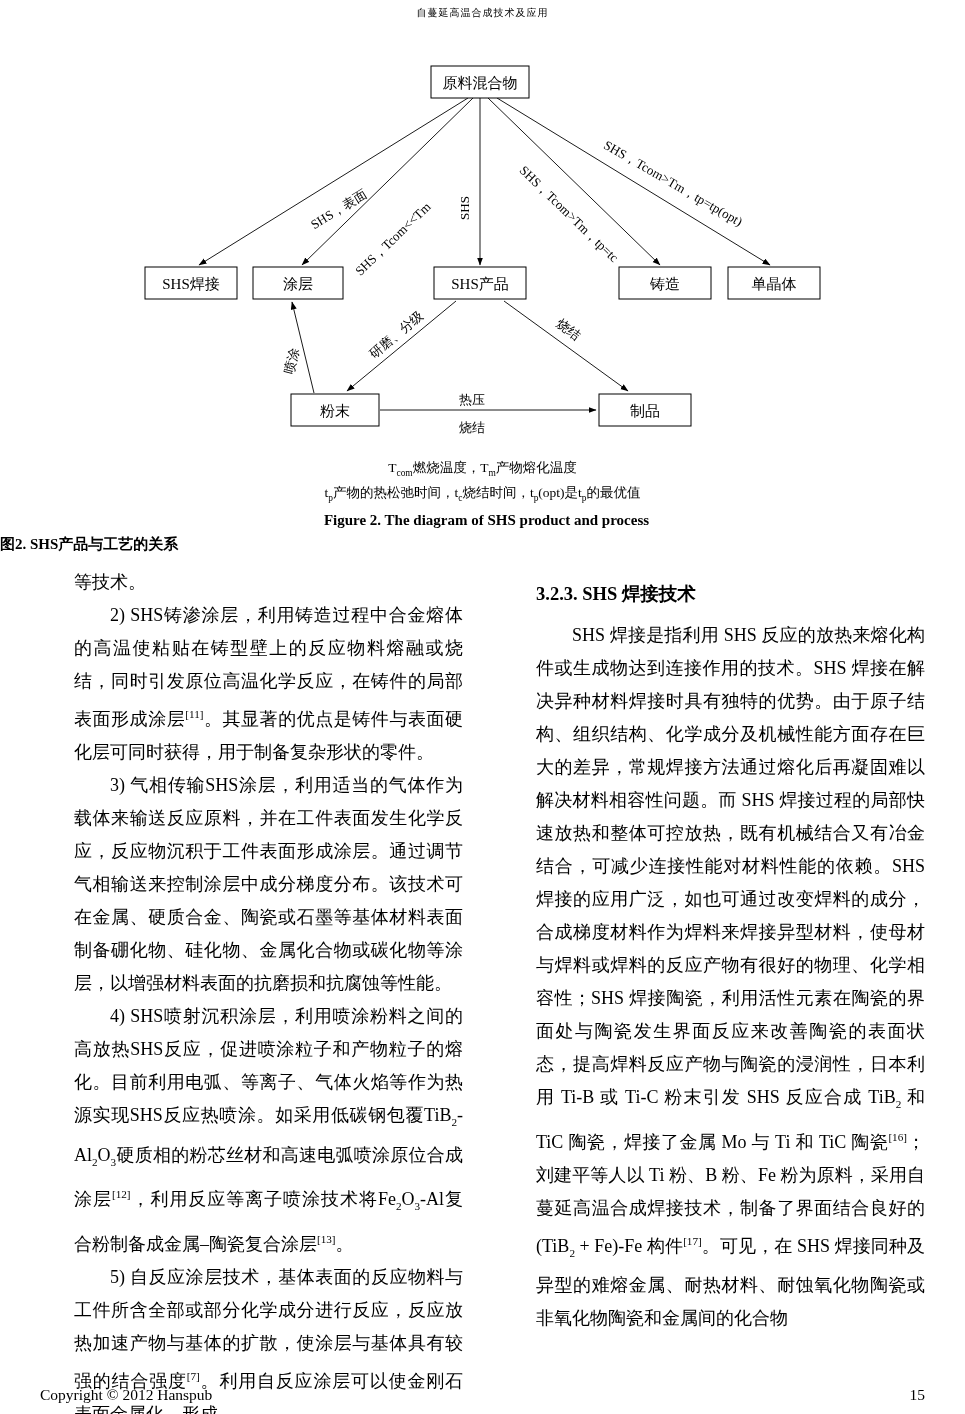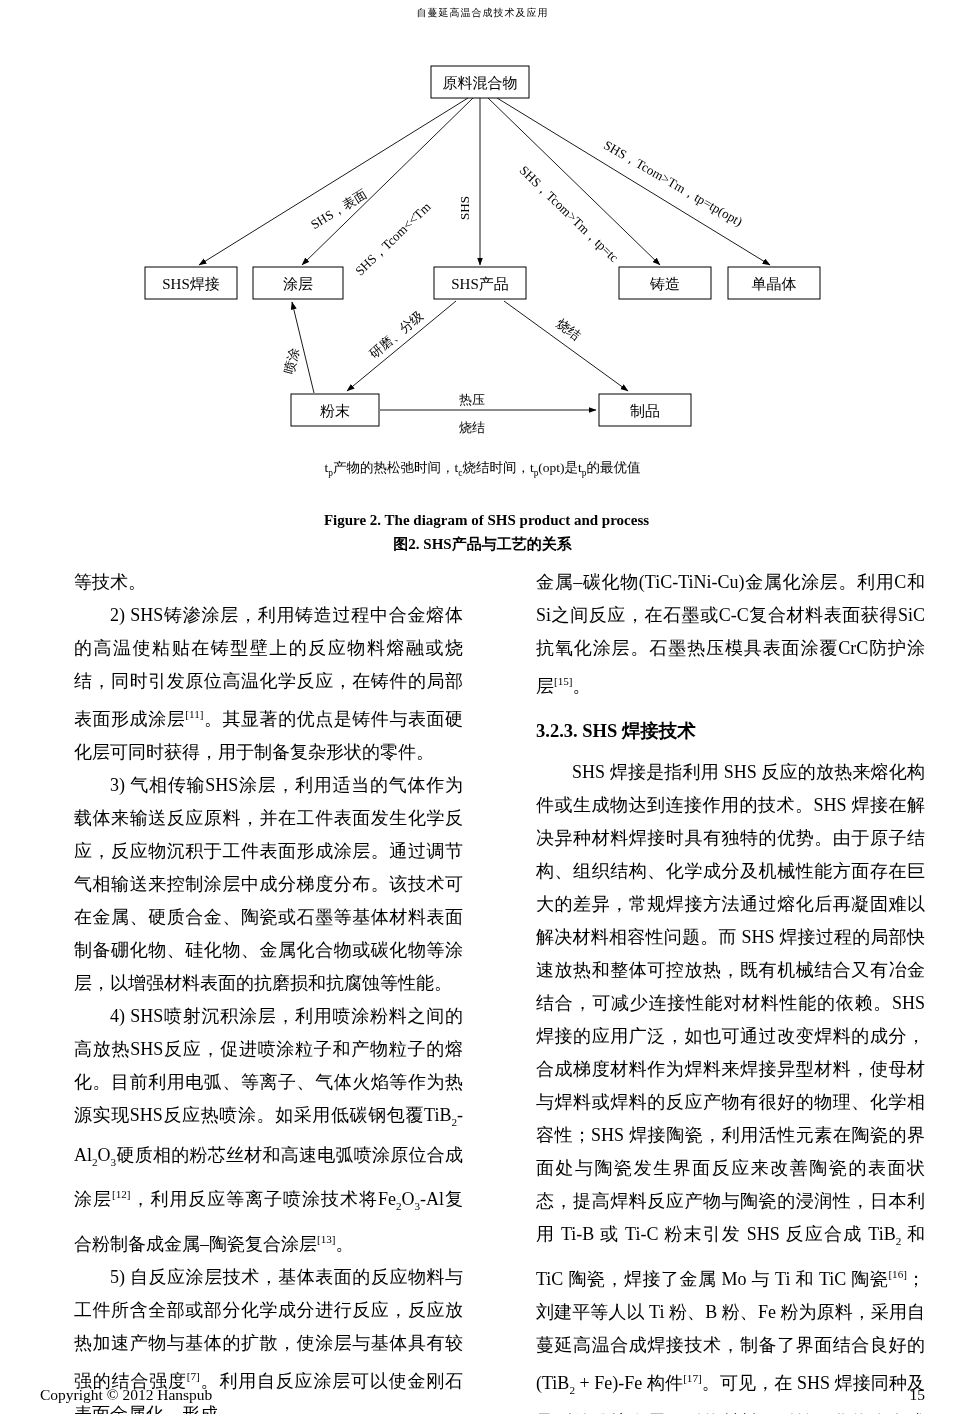--- a/index.html
+++ b/index.html
@@ -20,21 +20,21 @@
     position:absolute; top:458px; left:0; width:100%;
     text-align:center; font-size:13.5px; line-height:20px;
   }
   .fig-notes sub, .fig-notes sup { font-size:0.7em; }
   .fig-caption-en {
     position:absolute; top:512px; left:0; width:100%;
     text-align:center; font-weight:bold; font-size:15px;padding-left:8px;
   }
   .fig-caption-zh {
     position:absolute; top:535px; left:0; width:100%;
-    text-align:center; font-weight:bold; font-size:15px;
+    font-weight:bold; font-size:15px;
   }
   .columns {
     position:absolute; top:566px; left:40px; width:885px;
     display:flex; gap:39px;
   }
   .col {
     width:423px; font-size:18px; line-height:33px;
     text-align:justify; text-justify:inter-character;margin-left:34px;
   }
   .col p { margin:0; }
@@ -105,36 +105,36 @@
     <text class="edge-label" transform="translate(671,132) rotate(30)" text-anchor="middle">SHS，Tcom&gt;Tm，tp=tp(opt)</text>
     <text class="edge-label" transform="translate(399,283) rotate(-40)" text-anchor="middle">研磨、分级</text>
     <text class="edge-label" transform="translate(566,278) rotate(37)" text-anchor="middle">烧结</text>
     <text class="edge-label" transform="translate(296,307) rotate(-76)" text-anchor="middle">喷涂</text>
     <text class="edge-label" x="472" y="349" text-anchor="middle">热压</text>
     <text class="edge-label" x="472" y="377" text-anchor="middle">烧结</text>
   </svg>
 </div>
 
 <div class="fig-notes">
+  <div>T<sub>com</sub>燃烧温度，T<sub>m</sub>产物熔化温度</div>
   <div>t<sub>p</sub>产物的热松弛时间，t<sub>c</sub>烧结时间，t<sub>p</sub>(opt)是t<sub>p</sub>的最优值</div>
 </div>
 
 <div class="fig-caption-en">Figure 2. The diagram of SHS product and process</div>
 <div class="fig-caption-zh">图2. SHS产品与工艺的关系</div>
 
 <div class="columns">
   <div class="col">
     <p>等技术。</p>
     <p class="indent">2) SHS铸渗涂层，利用铸造过程中合金熔体的高温使粘贴在铸型壁上的反应物料熔融或烧结，同时引发原位高温化学反应，在铸件的局部表面形成涂层<sup>[11]</sup>。其显著的优点是铸件与表面硬化层可同时获得，用于制备复杂形状的零件。</p>
     <p class="indent">3) 气相传输SHS涂层，利用适当的气体作为载体来输送反应原料，并在工件表面发生化学反应，反应物沉积于工件表面形成涂层。通过调节气相输送来控制涂层中成分梯度分布。该技术可在金属、硬质合金、陶瓷或石墨等基体材料表面制备硼化物、硅化物、金属化合物或碳化物等涂层，以增强材料表面的抗磨损和抗腐蚀等性能。</p>
     <p class="indent">4) SHS喷射沉积涂层，利用喷涂粉料之间的高放热SHS反应，促进喷涂粒子和产物粒子的熔化。目前利用电弧、等离子、气体火焰等作为热源实现SHS反应热喷涂。如采用低碳钢包覆TiB<sub>2</sub>-Al<sub>2</sub>O<sub>3</sub>硬质相的粉芯丝材和高速电弧喷涂原位合成涂层<sup>[12]</sup>，利用反应等离子喷涂技术将Fe<sub>2</sub>O<sub>3</sub>-Al复合粉制备成金属–陶瓷复合涂层<sup>[13]</sup>。</p>
     <p class="indent">5) 自反应涂层技术，基体表面的反应物料与工件所含全部或部分化学成分进行反应，反应放热加速产物与基体的扩散，使涂层与基体具有较强的结合强度<sup>[7]</sup>。利用自反应涂层可以使金刚石表面金属化，形成</p>
   </div>
   <div class="col">
-    <p>金属–碳化物(TiC-TiNi-Cu)金属化涂层。利用C和Si之间反应，在石墨或C-C复合材料表面获得SiC抗氧化涂层。石墨热压模具表面涂覆CrC防护涂层<sup>[15]</sup>。</p>
     <div class="section-heading">3.2.3. SHS 焊接技术</div>
     <p class="indent">SHS 焊接是指利用 SHS 反应的放热来熔化构件或生成物达到连接作用的技术。SHS 焊接在解决异种材料焊接时具有独特的优势。由于原子结构、组织结构、化学成分及机械性能方面存在巨大的差异，常规焊接方法通过熔化后再凝固难以解决材料相容性问题。而 SHS 焊接过程的局部快速放热和整体可控放热，既有机械结合又有冶金结合，可减少连接性能对材料性能的依赖。SHS 焊接的应用广泛，如也可通过改变焊料的成分，合成梯度材料作为焊料来焊接异型材料，使母材与焊料或焊料的反应产物有很好的物理、化学相容性；SHS 焊接陶瓷，利用活性元素在陶瓷的界面处与陶瓷发生界面反应来改善陶瓷的表面状态，提高焊料反应产物与陶瓷的浸润性，日本利用 Ti-B 或 Ti-C 粉末引发 SHS 反应合成 TiB<sub>2</sub> 和 TiC 陶瓷，焊接了金属 Mo 与 Ti 和 TiC 陶瓷<sup>[16]</sup>；刘建平等人以 Ti 粉、B 粉、Fe 粉为原料，采用自蔓延高温合成焊接技术，制备了界面结合良好的(TiB<sub>2</sub> + Fe)-Fe 构件<sup>[17]</sup>。可见，在 SHS 焊接同种及异型的难熔金属、耐热材料、耐蚀氧化物陶瓷或非氧化物陶瓷和金属间的化合物</p>
   </div>
 </div>
 
 <div class="footer">
   <span>Copyright © 2012 Hanspub</span>
   <span>15</span>
 </div>
 

